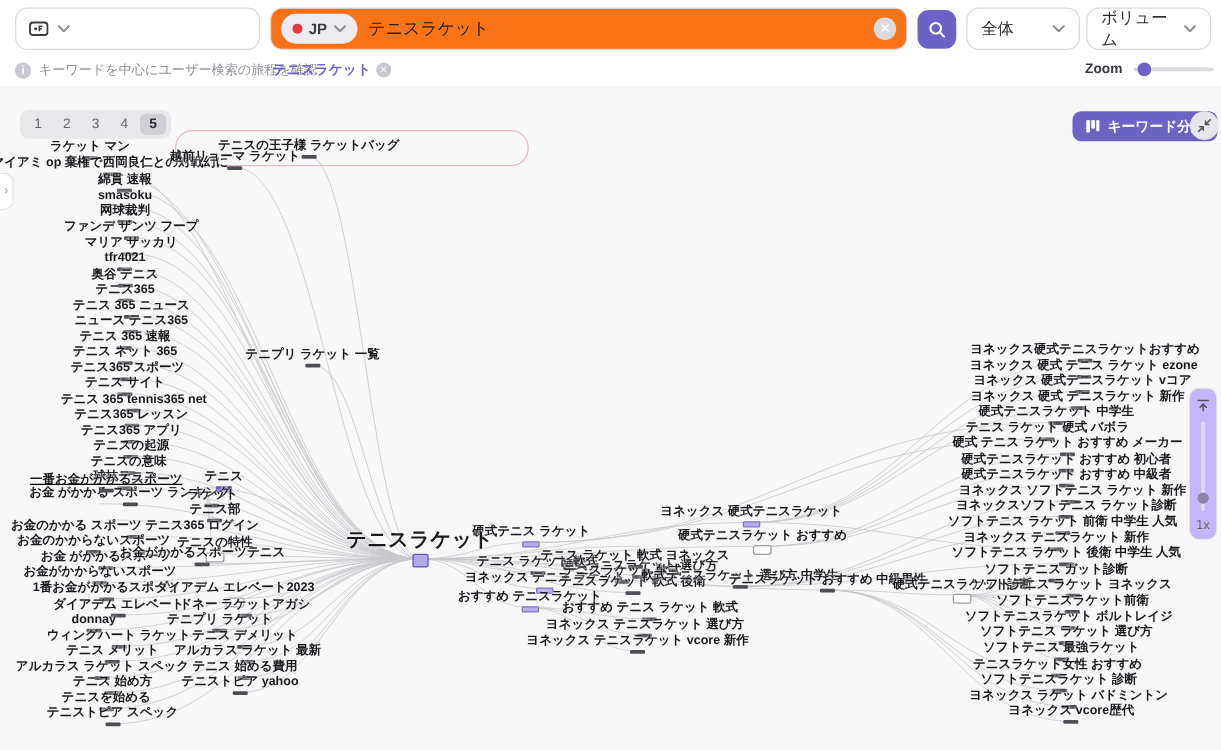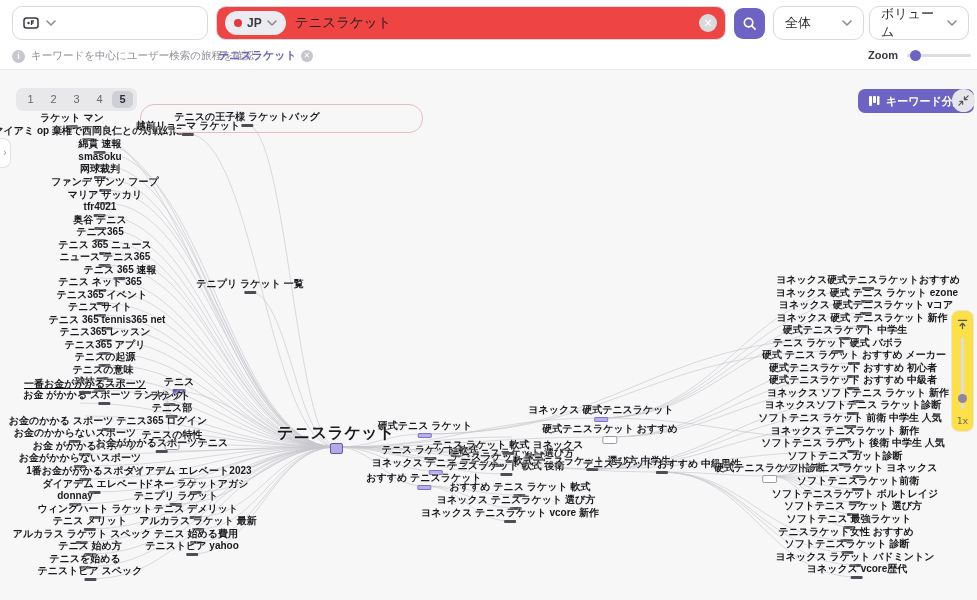--- a/index.html
+++ b/index.html
@@ -6,21 +6,21 @@
   html,body { width:977px; height:600px; overflow:hidden; }
   body { font-family:"Liberation Sans","DejaVu Sans",sans-serif; background:#fff; }
   .screen { position:relative; width:977px; height:600px; background:#f7f7f8; overflow:hidden; }
 
   
   .header { position:absolute; top:0; left:0; right:0; height:70px; background:#fff; border-bottom:1px solid #ebebee; z-index:10; }
   .app-select { position:absolute; left:12px; top:6px; width:196px; height:34px; border:1px solid #d9d9de; border-radius:10px; background:#fff; display:flex; align-items:center; padding:0 10px; gap:7px; cursor:pointer; }
   .app-select .lbl { font-size:13px; color:#2b2b30; flex:1; }
   .chev { width:10px; height:6px; flex:none; }
   .chev polyline { fill:none; stroke:#8c8c94; stroke-width:1.6; stroke-linecap:round; stroke-linejoin:round; }
-  .search-box { position:absolute; left:216px; top:6px; width:510px; height:34px; border:1px solid #d9d9de; border-radius:10px; background:#ef4444; display:flex; align-items:center; padding:0 8px; gap:9px; }
+  .search-box { position:absolute; left:216px; top:6px; width:510px; height:34px; border:1px solid #d9d9de; border-radius:10px; background:#f97316; display:flex; align-items:center; padding:0 8px; gap:9px; }
   .jp-pill { display:flex; align-items:center; gap:5px; background:#ececf0; border-radius:14px; height:24px; padding:0 9px; cursor:pointer; flex:none; }
   .jp-dot { width:8px; height:8px; border-radius:50%; background:#e0393e; }
   .jp-pill .lbl { font-size:12px; font-weight:bold; color:#3a3a40; }
   .search-input { flex:1; border:none; outline:none; font-size:13.5px; color:#222; font-family:inherit; background:transparent; }
   .clear-btn { width:18px; height:18px; border-radius:50%; background:#d9d9de; color:#fff; font-size:11px; line-height:18px; text-align:center; cursor:pointer; flex:none; }
   .search-btn { position:absolute; left:734px; top:8px; width:31px; height:31px; border:none; border-radius:9px; background:#6d63c4; display:flex; align-items:center; justify-content:center; cursor:pointer; }
   .drop { position:absolute; top:6px; height:34px; border:1px solid #d9d9de; border-radius:10px; background:#fff; display:flex; align-items:center; padding:0 11px; cursor:pointer; }
   .drop .lbl { font-size:13px; color:#2b2b30; flex:1; }
   .drop-scope { left:773px; width:91px; }
   .drop-metric { left:869px; width:100px; }
@@ -37,21 +37,21 @@
   .zoom-track { position:relative; width:64px; height:3px; background:#dcdce1; border-radius:2px; cursor:pointer; }
   .zoom-thumb { position:absolute; left:3px; top:-4px; width:11px; height:11px; border-radius:50%; background:#6d63c4; }
 
   
   .pager { position:absolute; left:16px; top:88px; display:flex; gap:2px; background:#e8e8eb; border-radius:7px; padding:3px 4px; z-index:5; }
   .page { width:21px; height:17px; font-size:11px; color:#66666e; text-align:center; line-height:17px; border-radius:5px; cursor:pointer; }
   .page.active { background:#cfcfd6; color:#2c2c31; font-weight:bold; }
   .classify-btn { position:absolute; left:858px; top:89px; height:24px; border:none; border-radius:7px; background:#6d63c4; color:#fff; font-size:11px; font-weight:bold; display:flex; align-items:center; gap:6px; padding:0 10px; cursor:pointer; z-index:5; font-family:inherit; }
   .collapse-btn { position:absolute; left:952px; top:89px; width:23px; height:23px; border:none; border-radius:50%; background:#e6e6ea; display:flex; align-items:center; justify-content:center; cursor:pointer; z-index:5; }
   .edge-tab { position:absolute; left:0; top:138px; width:11px; height:30px; background:#fff; border:1px solid #e2e2e6; border-left:none; border-radius:0 8px 8px 0; color:#9a9aa2; font-size:10px; line-height:28px; text-align:center; cursor:pointer; z-index:5; }
-  .vslider { position:absolute; left:951px; top:310px; width:23px; background:#fde047; border:1px solid #e6e6e9; border-radius:8px; display:flex; flex-direction:column; align-items:center; padding:7px 0 5px; gap:6px; z-index:5; }
+  .vslider { position:absolute; left:951px; top:310px; width:23px; background:#c4b5fd; border:1px solid #e6e6e9; border-radius:8px; display:flex; flex-direction:column; align-items:center; padding:7px 0 5px; gap:6px; z-index:5; }
   .vtrack { position:relative; width:3px; height:72px; background:#dcdce1; border-radius:2px; cursor:pointer; }
   .vthumb { position:absolute; left:-3px; bottom:6px; width:9px; height:9px; border-radius:50%; background:#8a86a3; }
   .vscale { font-size:9.5px; color:#66666e; font-family:"DejaVu Sans Mono",monospace; }
 
   
   .graph-layer { position:absolute; inset:0; z-index:1; }
   .graph-edges { position:absolute; inset:0; width:977px; height:600px; }
   .anno-box { position:absolute; border:1px solid #e7bcbc; border-radius:14px; background:transparent; }
   .gnode { position:absolute; display:flex; flex-direction:column; align-items:center; gap:1px; transform:translateX(-50%); cursor:pointer; }
   .gnode .glabel { font-size:10px; font-weight:bold; color:#1a1a1e; white-space:nowrap; line-height:1.15;
@@ -214,30 +214,30 @@
           <div class="m-tick"></div>
         </div>
         <div class="gnode" style="left: 105px; top: 239px;">
           <span class="glabel">テニス 365 ニュース</span>
           <div class="m-tick"></div>
         </div>
         <div class="gnode" style="left: 105px; top: 251px;">
           <span class="glabel">ニュース テニス365</span>
           <div class="m-tick"></div>
         </div>
-        <div class="gnode" style="left: 100px; top: 264px; margin-left: 20px;">
+        <div class="gnode" style="left: 100px; top: 264px;">
           <span class="glabel">テニス 365 速報</span>
           <div class="m-tick"></div>
         </div>
         <div class="gnode" style="left: 100px; top: 276px;">
           <span class="glabel">テニス ネット 365</span>
           <div class="m-tick"></div>
         </div>
         <div class="gnode" style="left: 102px; top: 289px;">
-          <span class="glabel">テニス365 イベント</span>
+          <span class="glabel">テニス365 スポーツ</span>
           <div class="m-tick"></div>
         </div>
         <div class="gnode" style="left: 100px; top: 301px;">
           <span class="glabel">テニス サイト</span>
           <div class="m-tick"></div>
         </div>
         <div class="gnode" style="left: 107px; top: 314px;">
           <span class="glabel">テニス 365 tennis365 net</span>
           <div class="m-tick"></div>
         </div>

